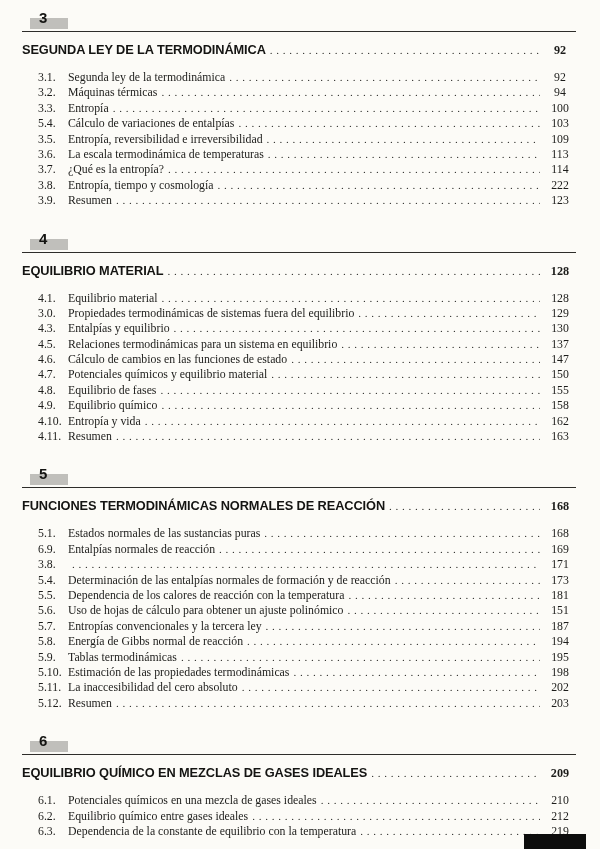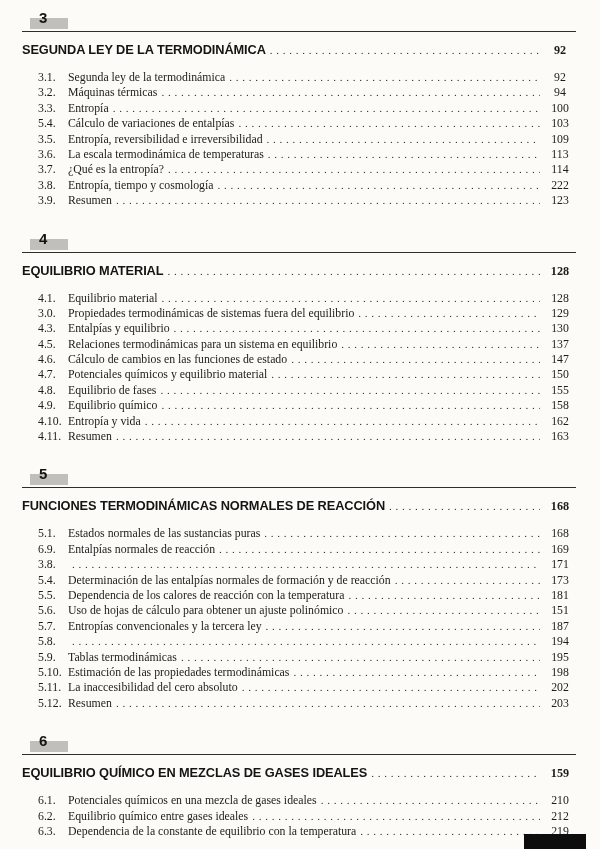--- a/index.html
+++ b/index.html
@@ -332,20 +332,21 @@
 
   <div class="toc-row">
     <span class="sec-num">5.7.</span>
     <span class="sec-title">Entropías convencionales y la tercera ley</span>
     <span class="leader"></span>
     <span class="pnum">187</span>
   </div>
 
   <div class="toc-row">
     <span class="sec-num">5.8.</span>
+    <span class="sec-title">Energía de Gibbs normal de reacción</span>
     <span class="leader"></span>
     <span class="pnum">194</span>
   </div>
 
   <div class="toc-row">
     <span class="sec-num">5.9.</span>
     <span class="sec-title">Tablas termodinámicas</span>
     <span class="leader"></span>
     <span class="pnum">195</span>
   </div>
@@ -375,21 +376,21 @@
 
   <section class="chapter">
     <div class="chapnum-wrap">
       <span class="chapnum-box"></span>
       <span class="chapnum">6</span>
     </div>
     <div class="rule"></div>
     <div class="title-row title-row-wrap">
       <span class="chapter-title">EQUILIBRIO QUÍMICO EN MEZCLAS DE GASES IDEALES</span>
       <span class="leader"></span>
-      <span class="pnum chapter-pnum">159</span>
+      <span class="pnum chapter-pnum">209</span>
     </div>
     <div class="sections">
   <div class="toc-row">
     <span class="sec-num">6.1.</span>
     <span class="sec-title">Potenciales químicos en una mezcla de gases ideales</span>
     <span class="leader"></span>
     <span class="pnum">210</span>
   </div>
 
   <div class="toc-row">

